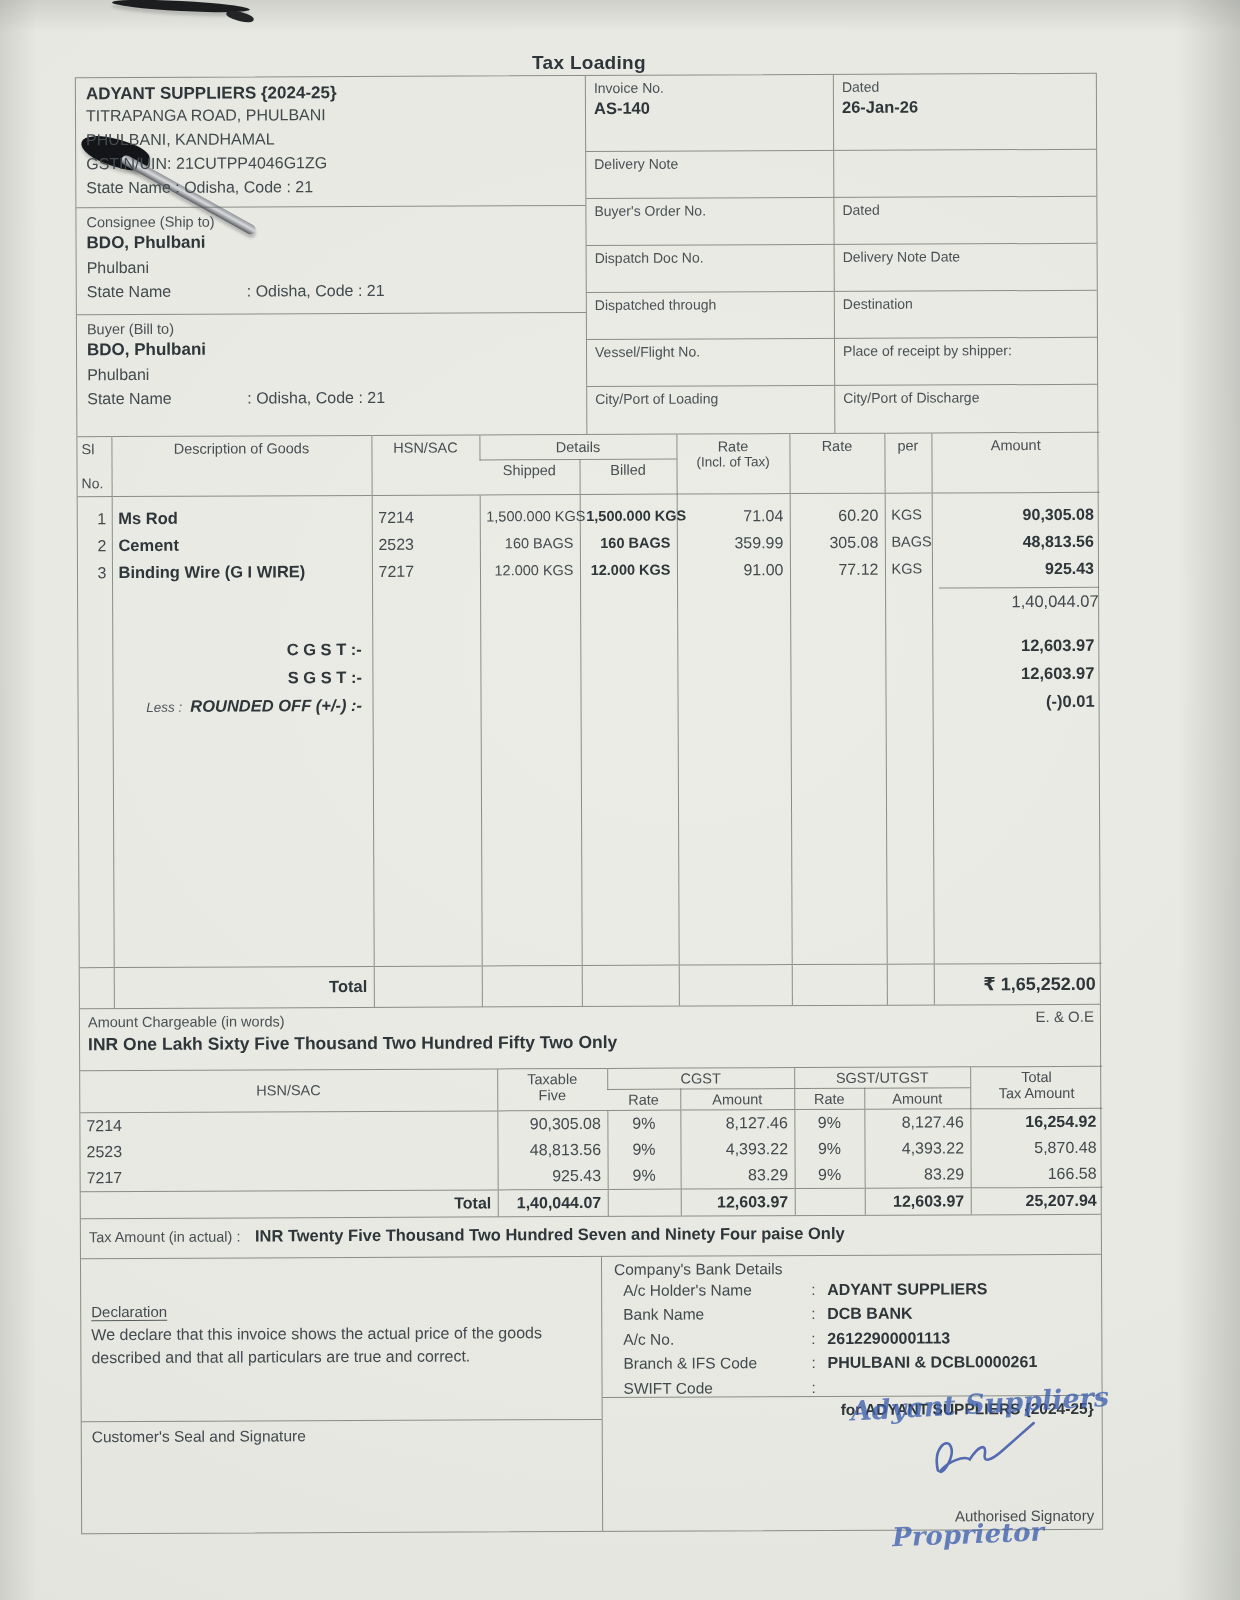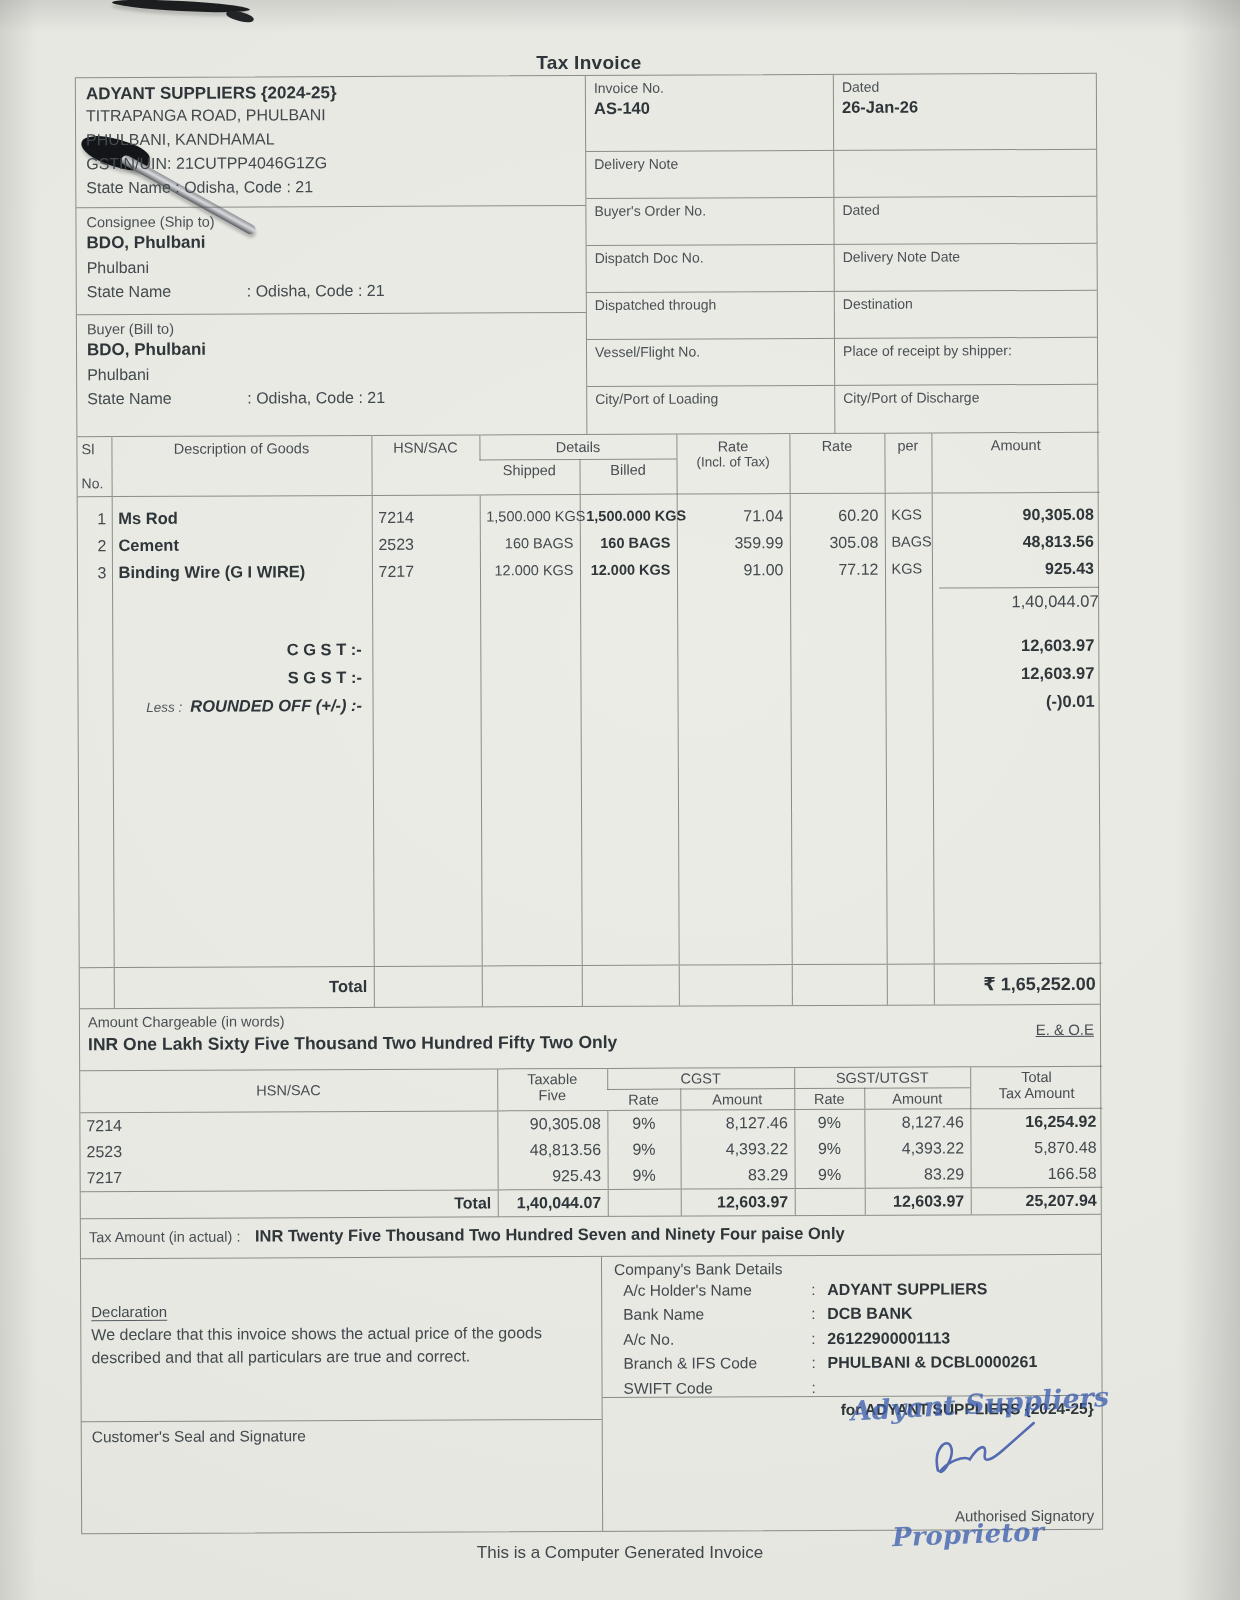--- a/index.html
+++ b/index.html
@@ -87,21 +87,21 @@
   .subtotal{ width:160px; margin-left:auto; margin-top:5px; padding-top:4px;
              border-top:1px solid var(--line); font-size:16.5px; text-align:right; }
   .taxvals{ margin-top:20px; }
   .taxvals .tv{ font-size:16.5px; line-height:28px; }
   .total-row td{ border-top:1px solid var(--line); height:40px; vertical-align:middle; padding:4px 6px; }
   .t-label{ text-align:right; font-size:16.5px; }
   .t-val{ text-align:right; font-size:18px; }
 
   
   .chargeable{ position:relative; border-top:1px solid var(--line); height:62px; padding:5px 8px 0; }
-  .eoe{ position:absolute; right:6px; top:16px; font-size:15px; color:#474d51;text-decoration:underline; }
+  .eoe{ position:absolute; right:6px; top:3px; font-size:15px; color:#474d51; }
   .words{ font-size:17.5px; margin-top:4px; }
 
   
   .hsn{ border-top:1px solid var(--line); }
   .hsn th, .hsn td{ border-left:1px solid var(--line); }
   .hsn th:first-child, .hsn td:first-child{ border-left:none; }
   .hsn thead th{ font-weight:normal; font-size:14.5px; color:#474d51; padding:2px 4px;
                  border-bottom:1px solid var(--line); text-align:center; vertical-align:top; }
   .hsn tbody td{ font-size:16px; line-height:24px; padding:1px 6px; }
   .hsn .left{ text-align:left; }
@@ -141,21 +141,21 @@
 </head>
 <body>
 
 <div class="sheet">
 
   <div class="scrib1"></div>
   <div class="scrib2"></div>
   <div class="pen-blob"></div>
   <div class="pen-rod"></div>
 
-  <div class="title">Tax Invoice</div>
+  <div class="title">Tax Loading</div>
 
   <div class="inv">
 
     <div class="hdr">
       <div class="hdr-left">
         <div class="blk seller">
           <div class="b name">ADYANT SUPPLIERS {2024-25}</div>
           <div class="ln">TITRAPANGA ROAD, PHULBANI</div>
           <div class="ln">PHULBANI, KANDHAMAL</div>
           <div class="ln">GSTIN/UIN: 21CUTPP4046G1ZG</div>
@@ -477,14 +477,13 @@
           <svg class="signmark" width="120" height="72" viewBox="0 0 120 72">
             <path d="M18,50 C13,28 27,17 31,26 C35,35 24,54 20,51 C28,41 44,35 50,39 C58,26 67,22 65,34 C63,45 75,37 83,30 L114,3" fill="none" stroke="#3a55a8" stroke-width="2.6" stroke-linecap="round" opacity="0.85"></path>
           </svg>
           <div class="auth">Authorised Signatory</div>
           <div class="stamp st2">Proprietor</div>
         </div>
       </div>
     </div>
   </div>
 
-  <div class="footer">This is a Computer Generated Invoice</div>
 </div>
 
 </body></html>

